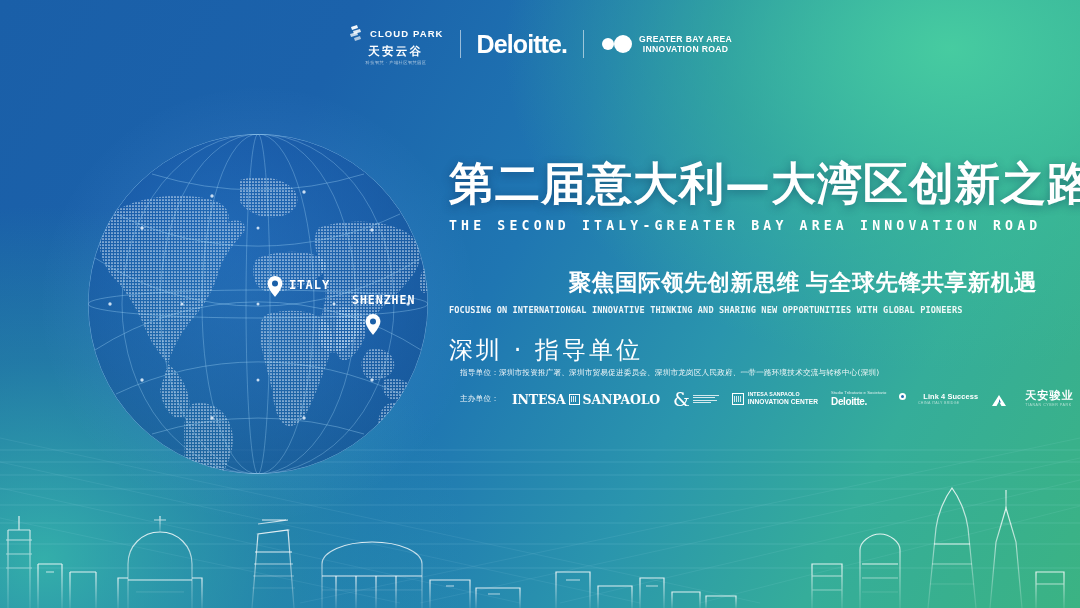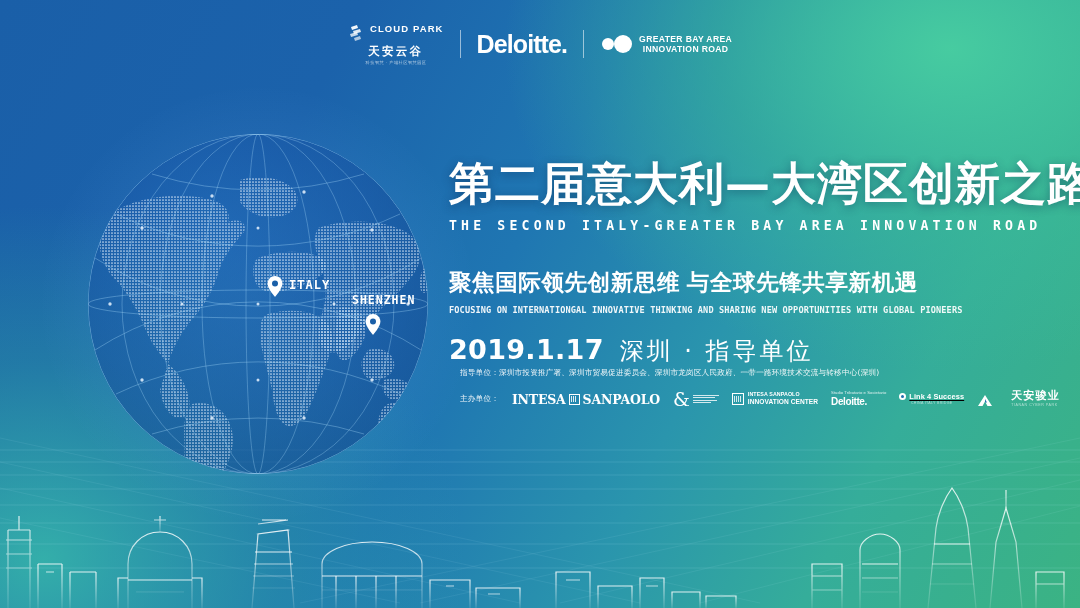--- a/index.html
+++ b/index.html
@@ -41,21 +41,21 @@
   
   .header{
     position:absolute;top:24px;left:0;right:0;
     display:flex;justify-content:center;align-items:center;
     gap:16px;
   }
   .hlogo{display:flex;align-items:center;}
   .hdiv{width:1px;height:28px;background:rgba(255,255,255,.55);}
 
   .cp-block{display:flex;flex-direction:column;align-items:center;line-height:1;}
-  .cp-row{display:flex;align-items:flex-start;gap:5px;}
+  .cp-row{display:flex;align-items:center;gap:5px;}
   .cp-mark{width:17px;height:19px;}
   .cp-en{
     color:#fff;font-size:9.5px;font-weight:700;letter-spacing:1.1px;
   }
   .cp-cn{
     color:#fff;font-size:11.5px;font-weight:700;letter-spacing:2.2px;margin-top:3px;
   }
   .cp-tag{
     color:rgba(255,255,255,.62);font-size:4.4px;letter-spacing:.5px;margin-top:3px;
     transform:scale(.95);
@@ -86,21 +86,22 @@
     font-family:"DejaVu Sans Mono","Liberation Mono",monospace;
   }
   .rule{
     margin-top:13px;height:1px;width:100%;
     background:linear-gradient(90deg,rgba(255,255,255,.0),rgba(255,255,255,.38) 12%,rgba(255,255,255,.38) 88%,rgba(255,255,255,0));
     opacity:.0;
   }
   .sub-cn{
     margin-top:20px;
     color:#fff;font-size:22.5px;font-weight:700;letter-spacing:.6px;white-space:nowrap;
-    font-family:Liberation Sans, sans-serif;
+    font-family:Liberation Serif, serif;
+    text-align:right;
   }
   .sub-en{
     margin-top:7px;
     color:rgba(255,255,255,.93);font-size:8.6px;font-weight:700;letter-spacing:.12px;white-space:nowrap;
     font-family:"DejaVu Sans Mono","Liberation Mono",monospace;
   }
   .datebar{
     margin-top:19px;display:flex;align-items:baseline;gap:16px;white-space:nowrap;
   }
   .date{
@@ -139,21 +140,21 @@
   .ic-sq::after{content:"";position:absolute;left:1.6px;top:1.6px;right:1.6px;bottom:1.6px;
     background:repeating-linear-gradient(90deg,#fff 0 1px,transparent 1px 2px);opacity:.8;}
   .ic-txt{color:#fff;font-size:5.3px;line-height:1.3;font-weight:700;letter-spacing:.1px;}
   .ic-txt b{display:block;font-size:6.6px;letter-spacing:.05px;}
 
   .dl{display:flex;flex-direction:column;line-height:1;}
   .dl-top{color:rgba(255,255,255,.85);font-size:4.2px;letter-spacing:.05px;margin-bottom:2px;}
   .dl-word{color:#fff;font-size:10px;font-weight:700;letter-spacing:-.4px;}
 
   .l4s{display:flex;flex-direction:column;align-items:center;line-height:1;}
-  .l4s-row{display:flex;align-items:center;gap:3px;text-decoration:underline;}
+  .l4s-row{display:flex;align-items:center;gap:17px;}
   .l4s-dot{width:7px;height:7px;border-radius:50%;background:#fff;position:relative;}
   .l4s-dot::after{content:"";position:absolute;left:2px;top:2px;width:3px;height:3px;border-radius:50%;background:#1f6fae;}
   .l4s-word{color:#fff;font-size:7.4px;font-weight:700;letter-spacing:.1px;}
   .l4s-sub{color:rgba(255,255,255,.6);font-size:3.6px;letter-spacing:.3px;margin-top:2px;}
 
   .ta{display:flex;align-items:center;gap:18px;}
   .ta-mark{width:16px;height:13px;}
   .ta-block{display:flex;flex-direction:column;line-height:1;}
   .ta-cn{color:#fff;font-size:11px;font-weight:700;letter-spacing:1.2px;}
   .ta-en{color:rgba(255,255,255,.6);font-size:3.6px;letter-spacing:.55px;margin-top:2.5px;}
@@ -395,21 +396,20 @@
     </div>
   </div>
 
   <div class="copy">
     <div class="title-cn">第二届意大利—大湾区创新之路</div>
     <div class="title-en">THE SECOND ITALY-GREATER BAY AREA INNOVATION ROAD</div>
     <div class="rule"></div>
     <div class="sub-cn">聚焦国际领先创新思维  与全球先锋共享新机遇</div>
     <div class="sub-en">FOCUSING ON INTERNATIONGAL INNOVATIVE THINKING AND SHARING NEW OPPORTUNITIES WITH GLOBAL PIONEERS</div>
     <div class="datebar">
-      <span class="date">2019.1.17</span>
       <span class="venue">深圳 · 指导单位</span>
     </div>
   </div>
 
   <div class="orgs">
     <div class="org-line">指导单位：深圳市投资推广署、深圳市贸易促进委员会、深圳市龙岗区人民政府、一带一路环境技术交流与转移中心(深圳)</div>
 
     <div class="host-row">
       <span class="host-label">主办单位：</span>
 

